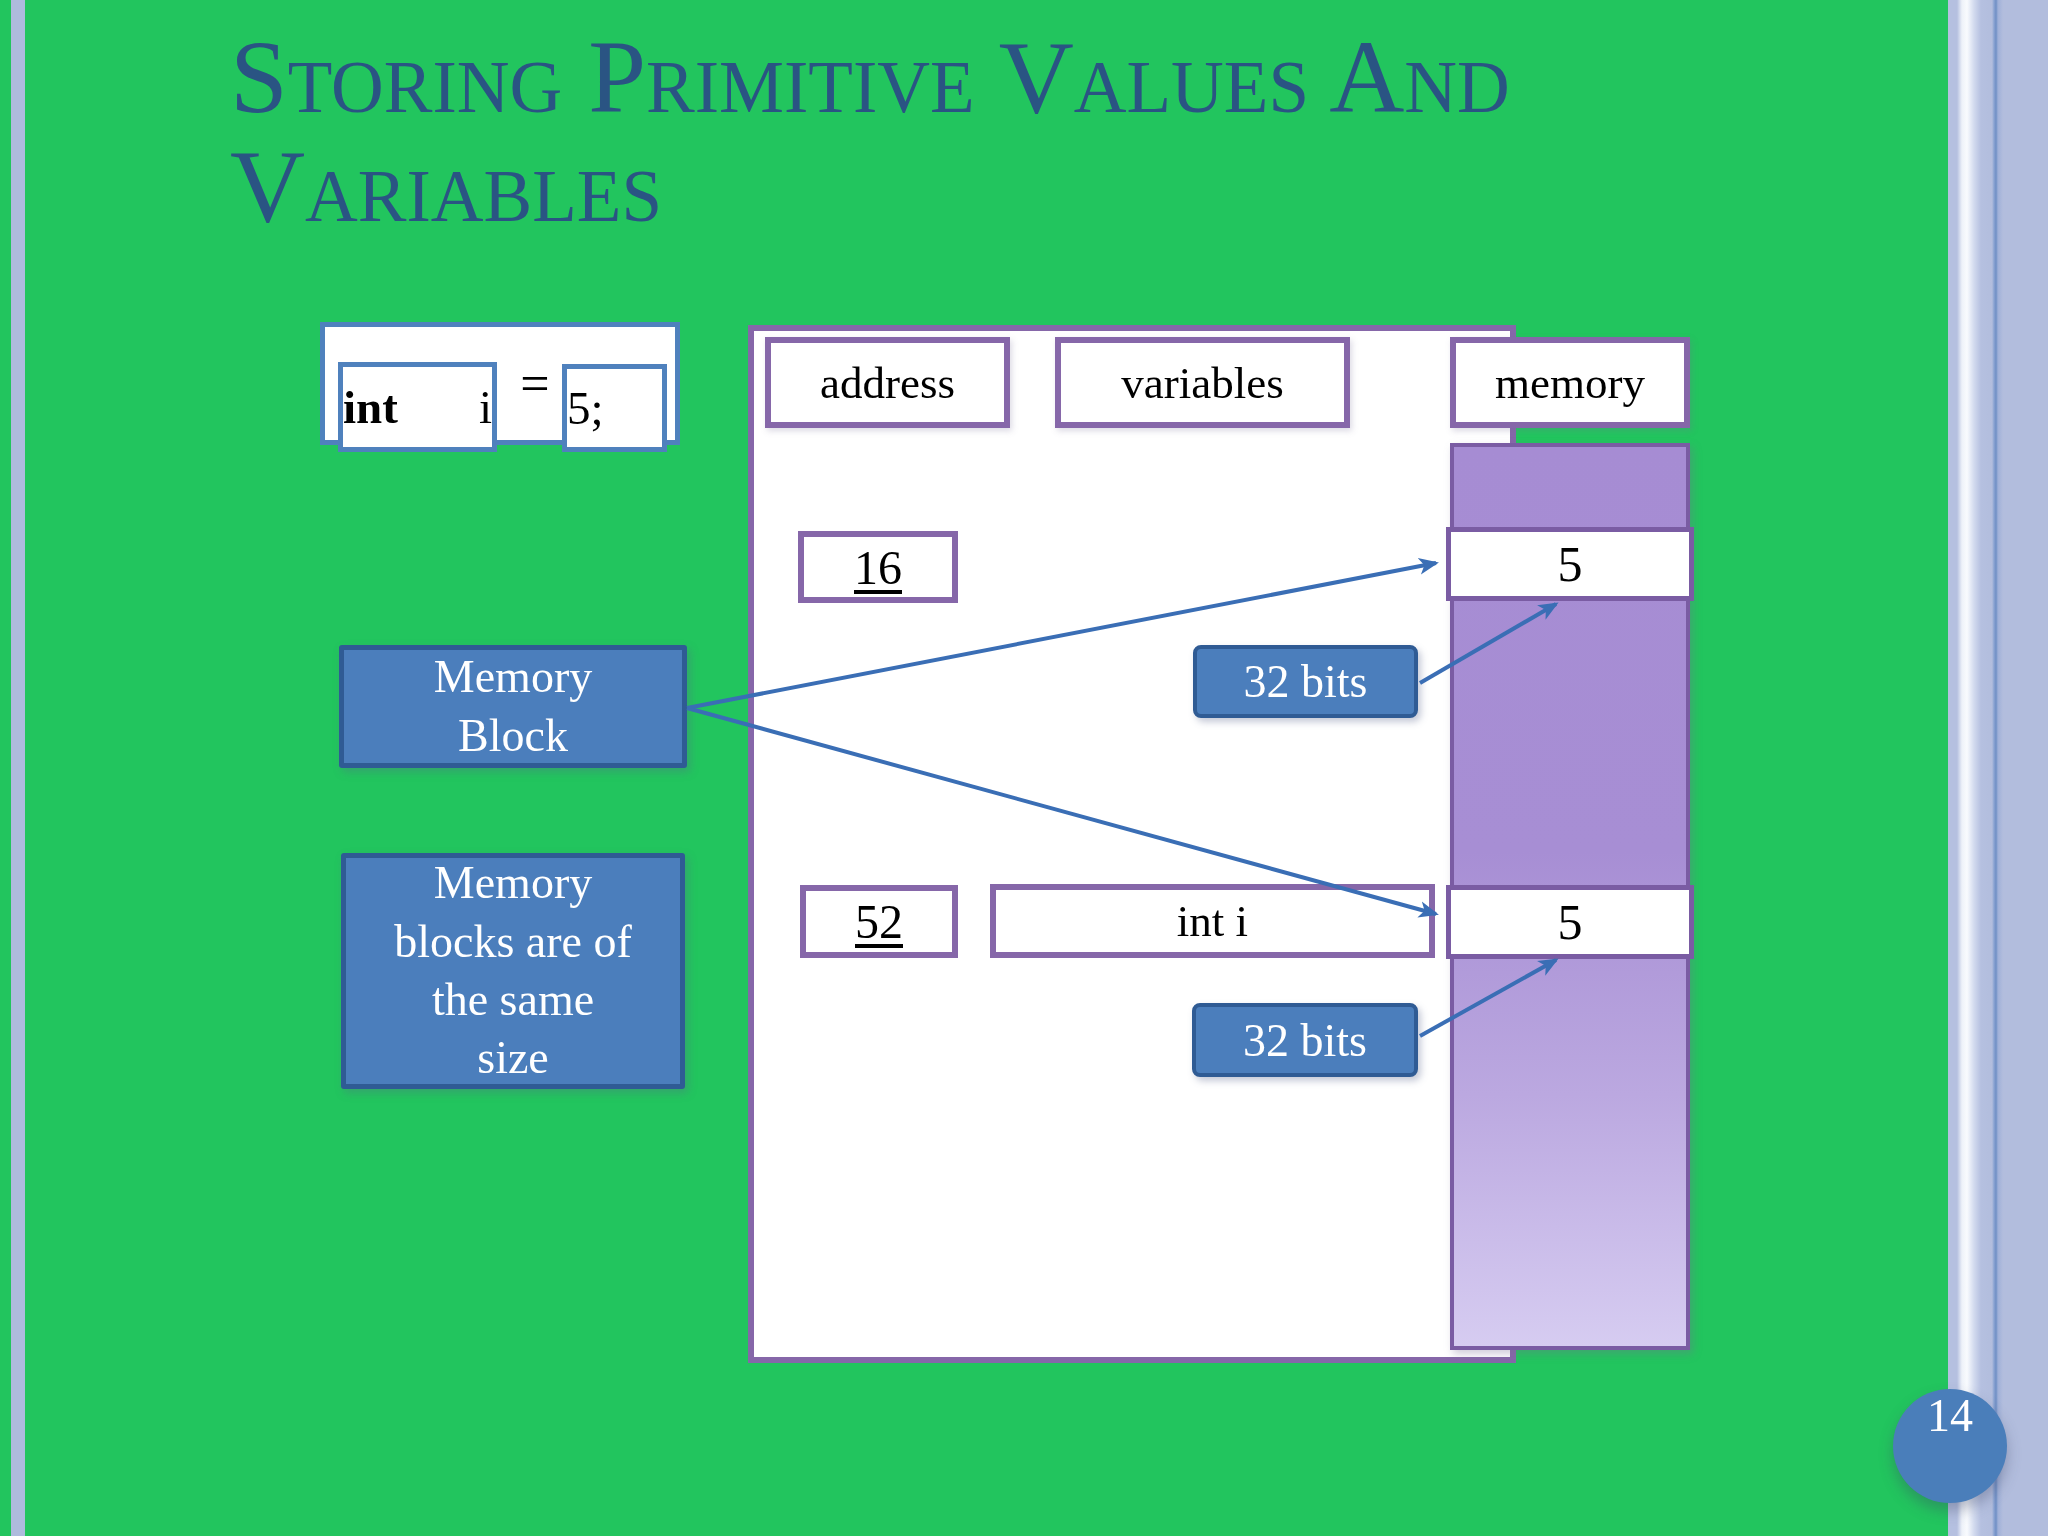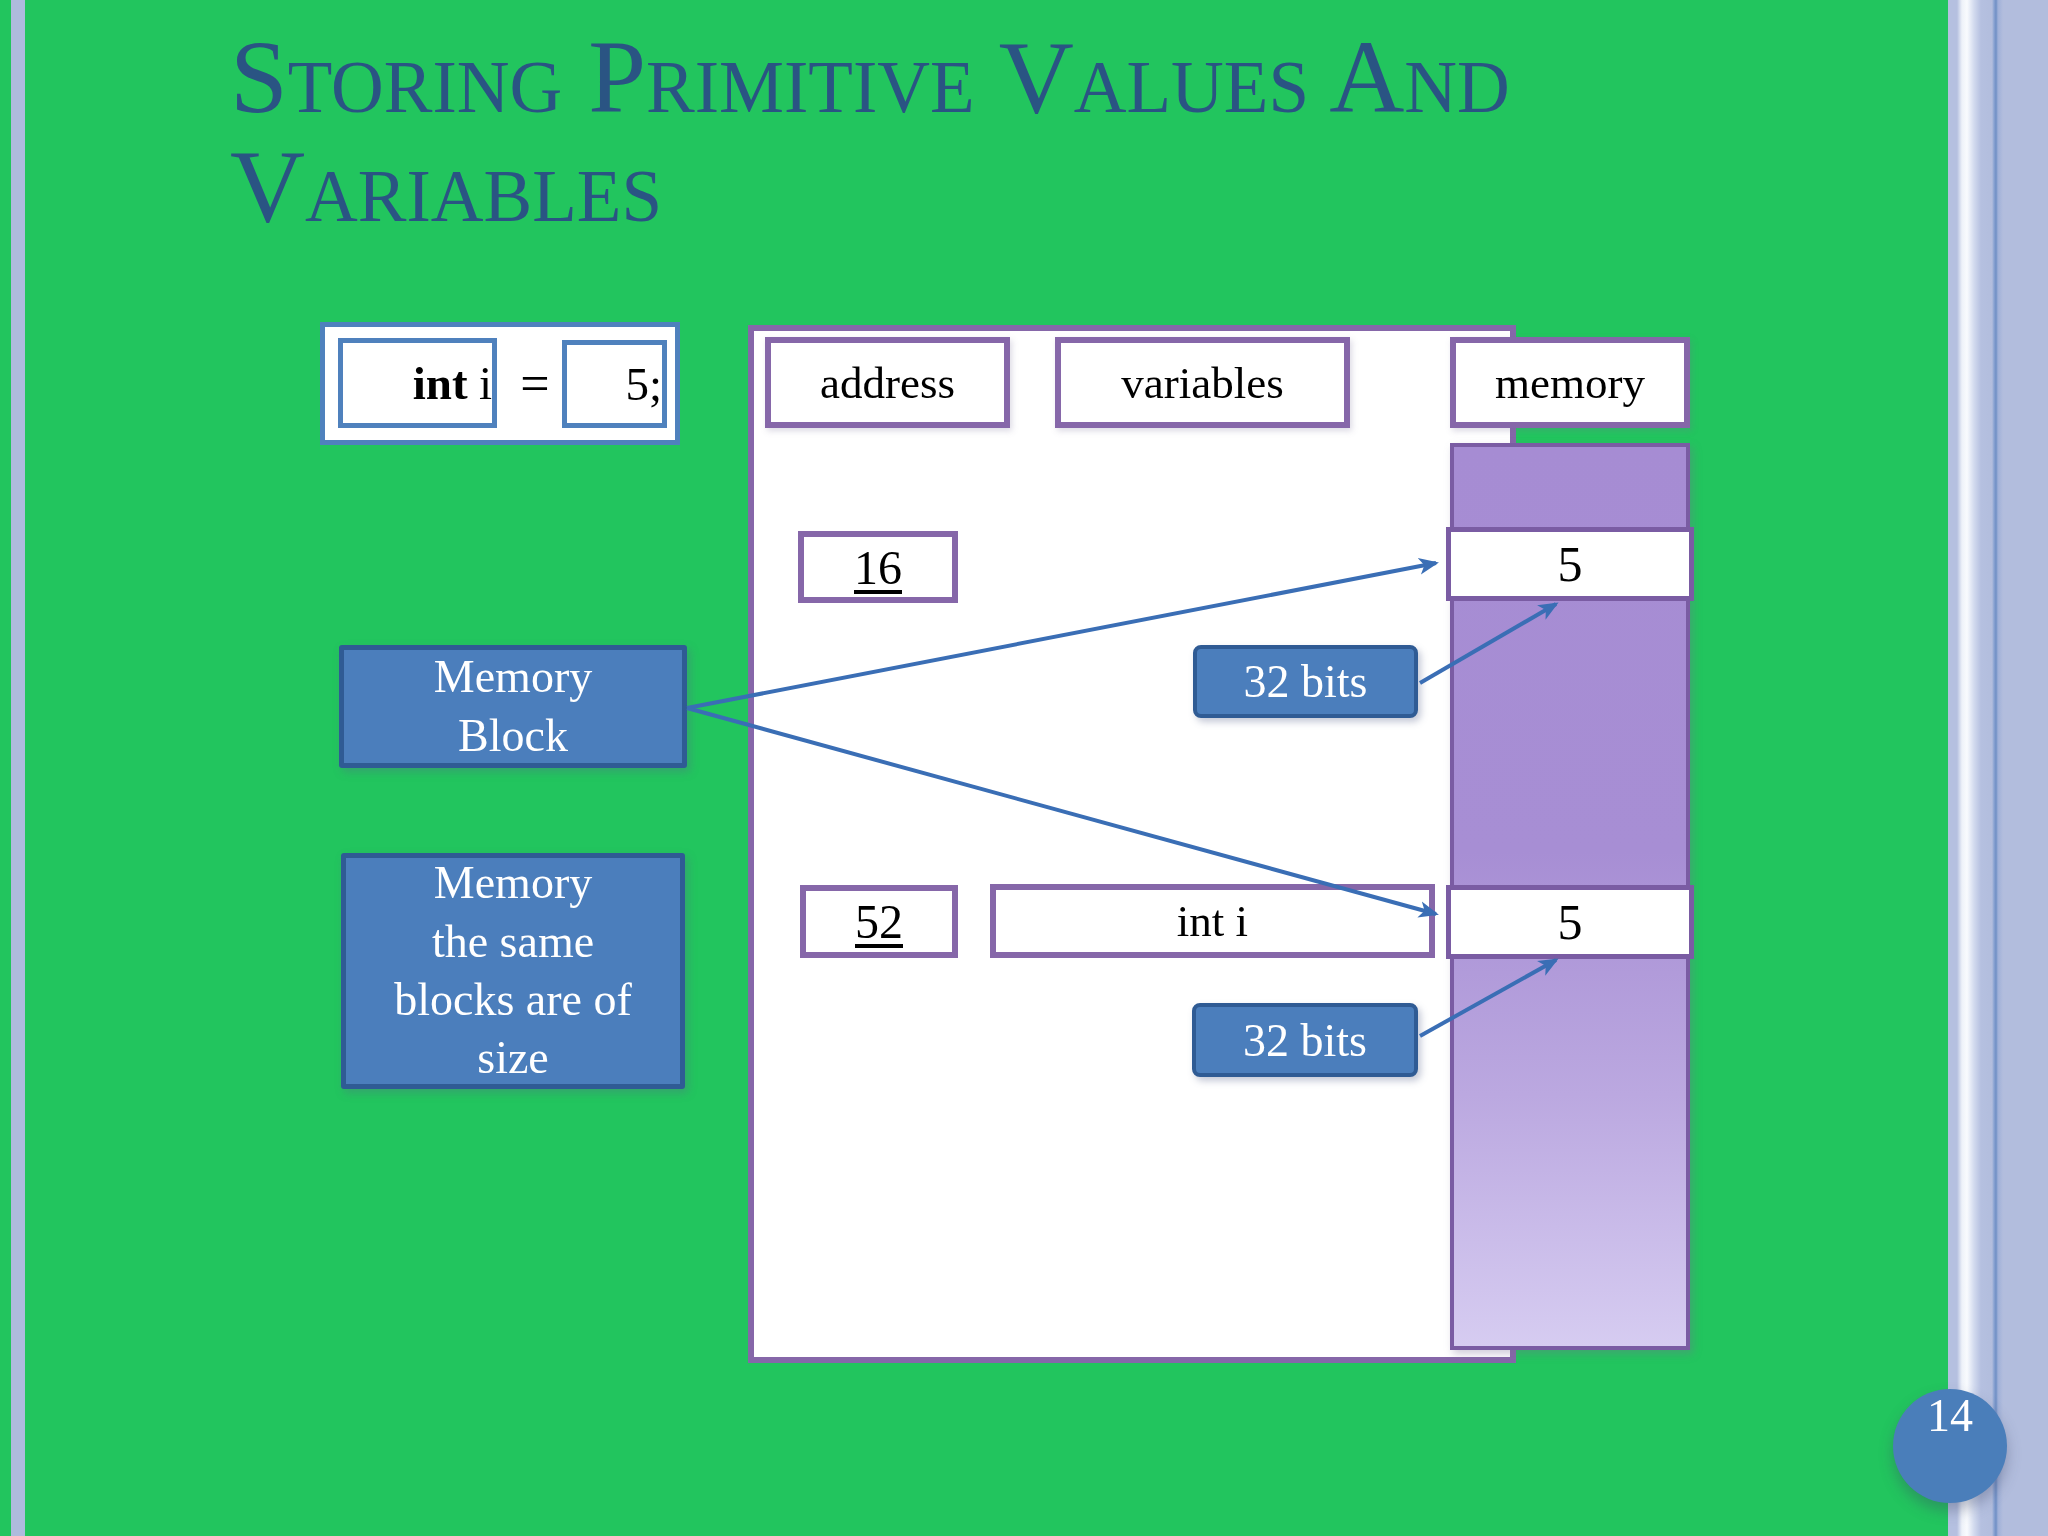--- a/index.html
+++ b/index.html
@@ -25,22 +25,23 @@
     font-variant:small-caps; color:#2a5483; letter-spacing:0px;
   }
   .title .tl{display:block; white-space:nowrap;}
   
   .code-box{
     position:absolute; left:320px; top:322px; width:360px; height:123px;
     border:5px solid #4f81bd; box-sizing:border-box; background:#fff;
   }
   .code-cell{
     position:absolute; border:5px solid #4f81bd; box-sizing:border-box;
-    background:#fff; display:flex; align-items:center; justify-content:flex-end;
+    background:#fff; display:flex; align-items:center; justify-content:space-between;
     font-size:47px;
+    margin-top:24px;
   }
   .code-left{left:13px; top:11px; width:159px; height:90px;}
   .code-right{left:237px; top:13px; width:105px; height:88px;}
   .code-eq{
     position:absolute; left:183px; top:11px; width:54px; height:90px;
     display:flex; align-items:center; justify-content:center; font-size:52px;
   }
   .code-var{margin-left:0.24em;}
   
   .callout{
@@ -131,22 +132,22 @@
     <div class="code-cell code-right">5;</div>
   </div>
 
   <div class="callout callout-block">
     <div>Memory</div>
     <div>Block</div>
   </div>
 
   <div class="callout callout-size">
     <div>Memory</div>
+    <div>blocks are of</div>
     <div>the same</div>
-    <div>blocks are of</div>
     <div>size</div>
   </div>
 
   <div class="frame">
     <div class="hdr hdr-address">address</div>
     <div class="hdr hdr-variables">variables</div>
     <div class="hdr hdr-memory">memory</div>
 
     <div class="mem-column"></div>
     <div class="mem-cell mem-cell-1">5</div>

